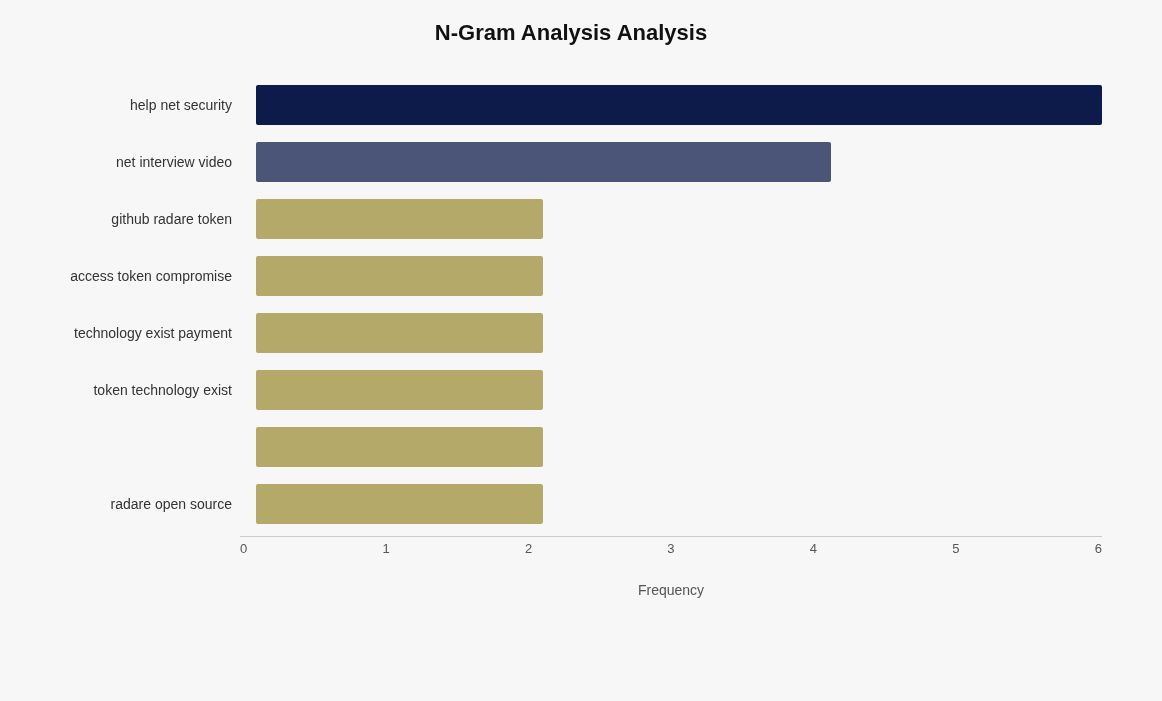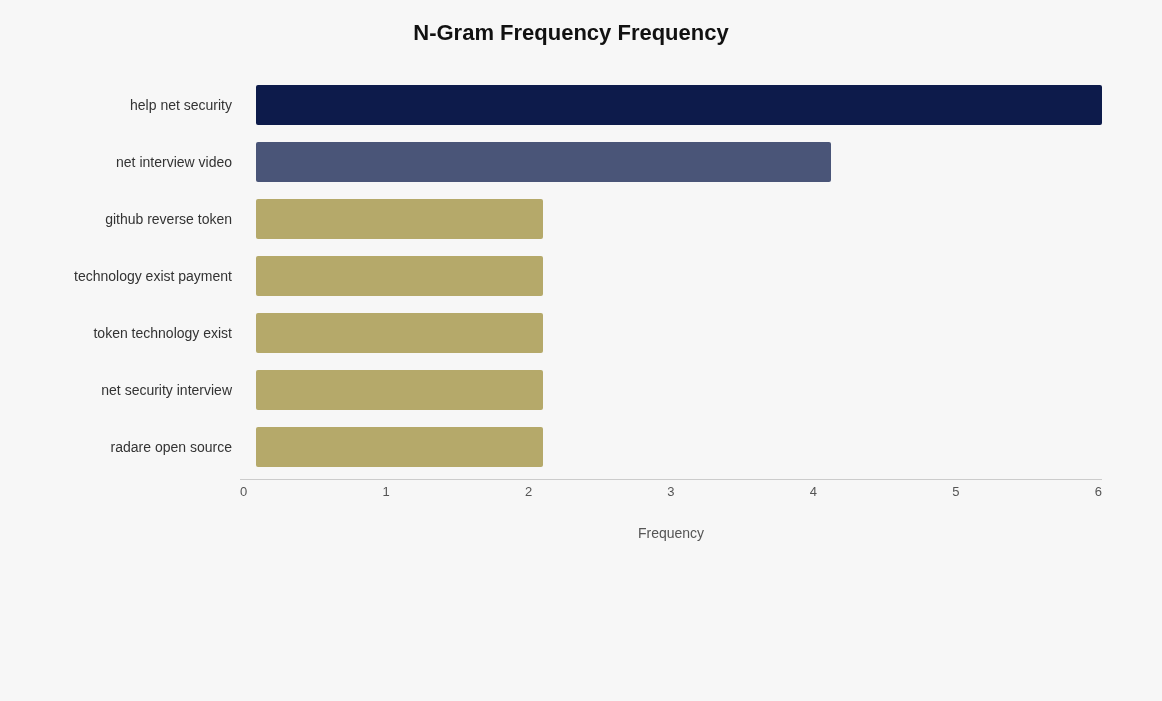--- a/index.html
+++ b/index.html
@@ -80,45 +80,48 @@
       color: #555;
       margin-top: 6px;
       margin-left: 220px;
       margin-right: 20px;
     }
   </style>
 </head>
 <body>
 
 <div class="chart-container">
-  <div class="chart-title">N-Gram Frequency Frequency</div>
+  <div class="chart-title">N-Gram Analysis Analysis</div>
   <div class="chart-area" id="chart-area">
 
   <div class="bar-row">
         <div class="bar-label">help net security</div>
         <div class="bar" style="width: 862px; background-color: rgb(13, 27, 75);"></div>
       </div>
       <div class="bar-row">
         <div class="bar-label">net interview video</div>
         <div class="bar" style="width: 574.667px; background-color: rgb(74, 85, 120);"></div>
       </div>
       <div class="bar-row">
-        <div class="bar-label">github reverse token</div>
+        <div class="bar-label">github radare token</div>
+        <div class="bar" style="width: 287.333px; background-color: rgb(181, 169, 106);"></div>
+      </div>
+      <div class="bar-row">
+        <div class="bar-label">access token compromise</div>
         <div class="bar" style="width: 287.333px; background-color: rgb(181, 169, 106);"></div>
       </div>
       <div class="bar-row">
         <div class="bar-label">technology exist payment</div>
         <div class="bar" style="width: 287.333px; background-color: rgb(181, 169, 106);"></div>
       </div>
       <div class="bar-row">
         <div class="bar-label">token technology exist</div>
         <div class="bar" style="width: 287.333px; background-color: rgb(181, 169, 106);"></div>
       </div>
       <div class="bar-row">
-        <div class="bar-label">net security interview</div>
         <div class="bar" style="width: 287.333px; background-color: rgb(181, 169, 106);"></div>
       </div>
       <div class="bar-row">
         <div class="bar-label">radare open source</div>
         <div class="bar" style="width: 287.333px; background-color: rgb(181, 169, 106);"></div>
       </div>
     </div>
   <div class="x-axis">
     <div class="x-axis-line"></div>
     <div class="x-ticks" id="x-ticks">

